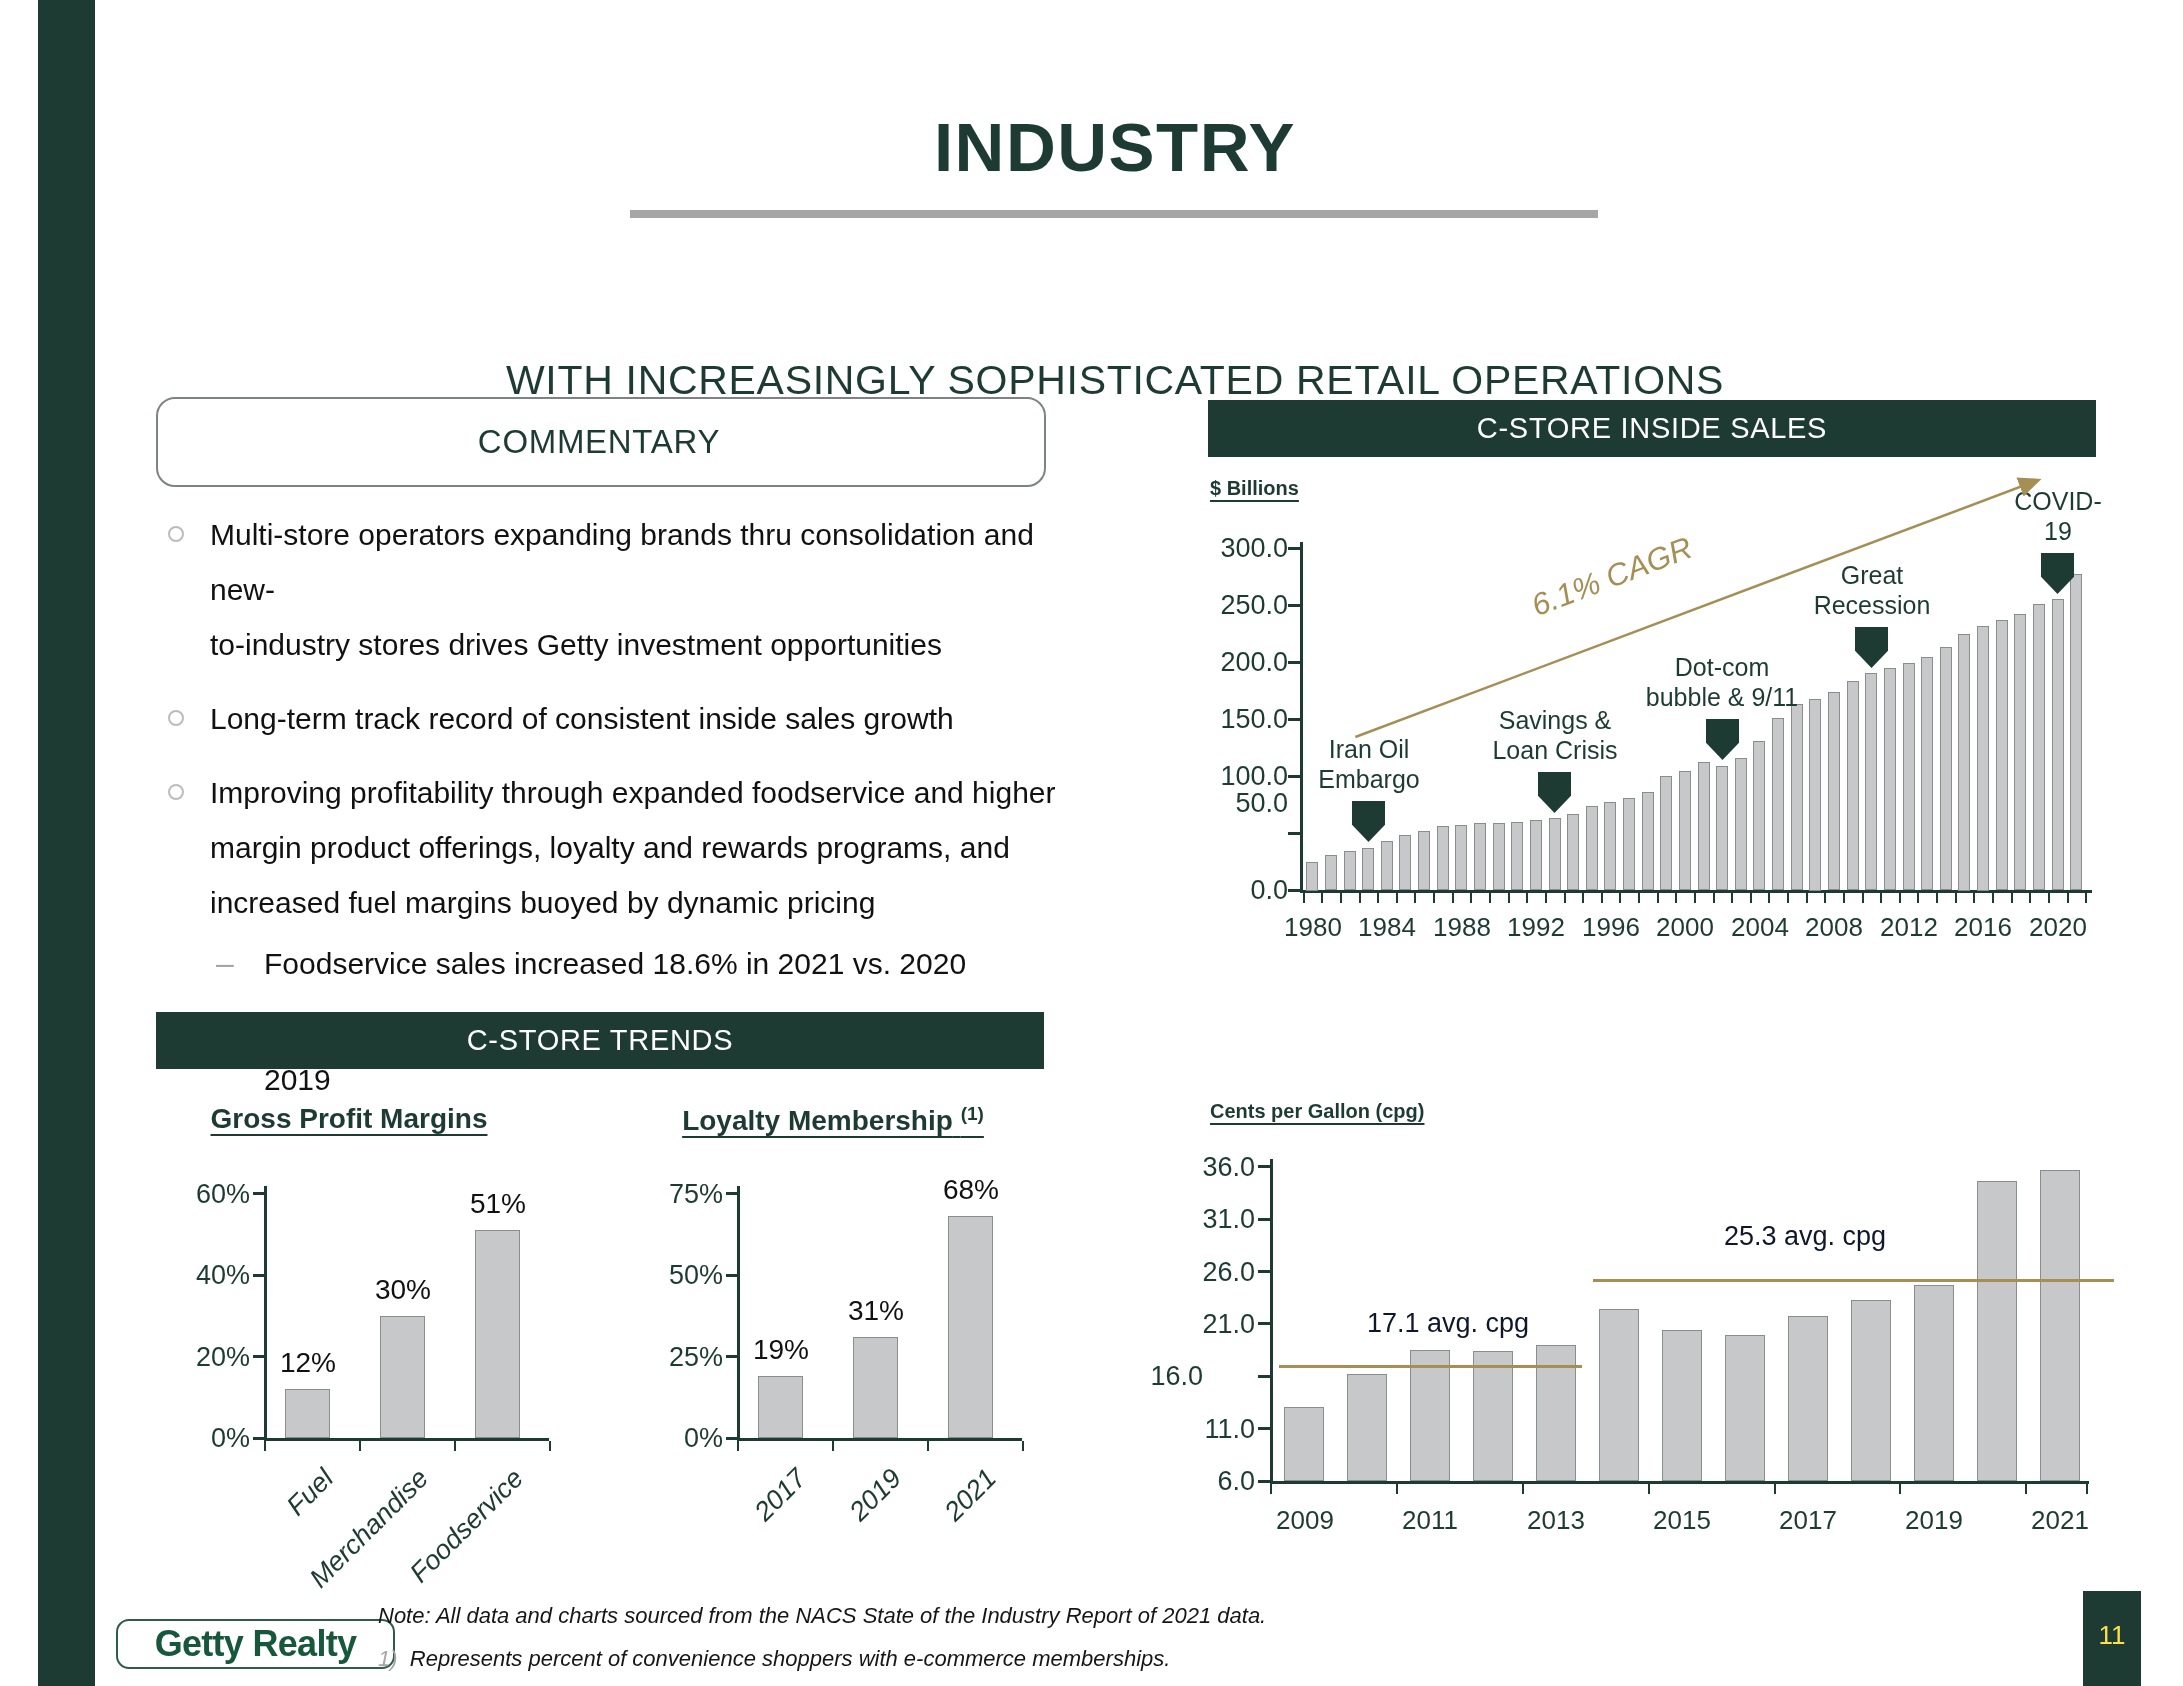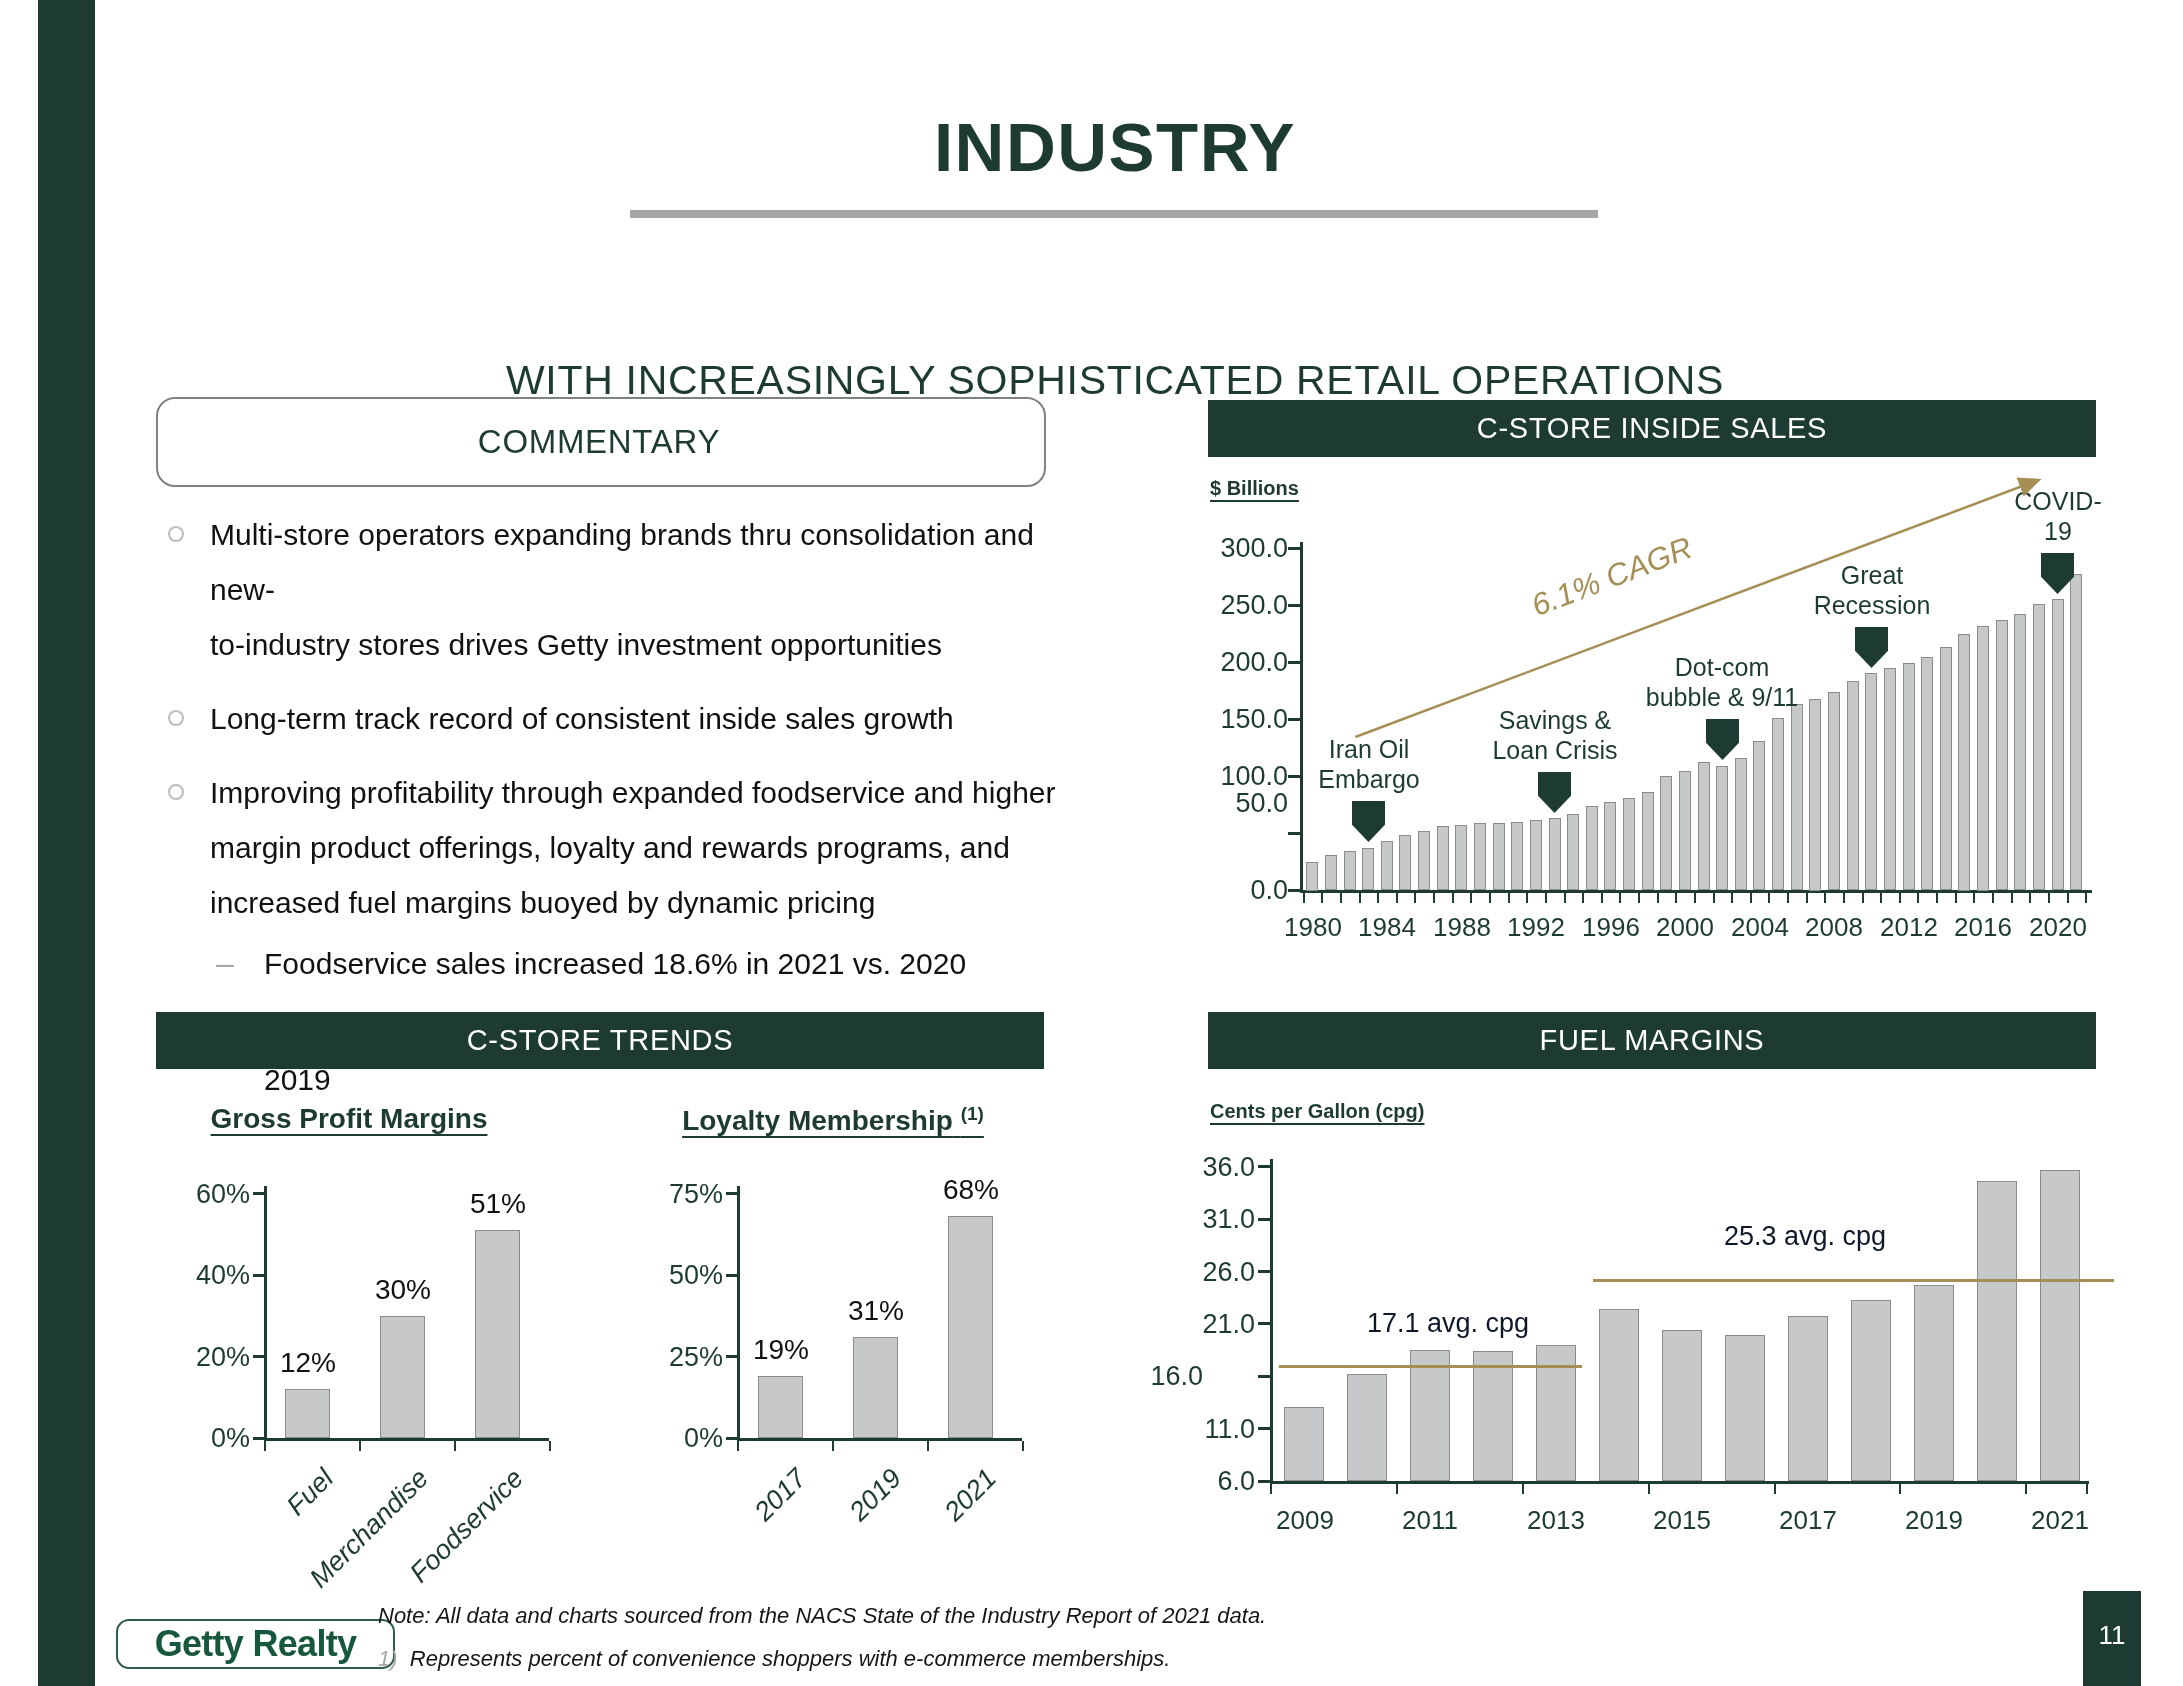--- a/index.html
+++ b/index.html
@@ -37,21 +37,21 @@
   .cat-lab{font-size:27px;font-style:italic;white-space:nowrap;transform:translateX(-100%) rotate(-45deg);
            transform-origin:100% 0;}
   .avg-line{background:#a68f55;height:2.9px;}
   .avg-lab{font-size:27px;color:#0f172a;text-align:center;}
   .note-text{font-size:22px;font-style:italic;color:#161616;line-height:25px;}
   .fn-num{color:#a6a6a6;}
   .logo-box{left:116px;top:1619px;width:275px;height:46px;border:2.2px solid #2e5c49;border-radius:13px;
             display:flex;align-items:center;justify-content:center;}
   .logo-text{font-size:36px;font-weight:800;color:#17583c;letter-spacing:-0.7px;}
   .pagenum-box{left:2083px;top:1591px;width:58px;height:96px;background:#1d3b33;}
-  .pagenum{color:#ffffff;font-size:26px;text-align:center;margin-top:29px;}
+  .pagenum{color:#fde047;font-size:26px;text-align:center;margin-top:29px;}
   sup.fnmark{font-size:19px;vertical-align:super;}
 </style>
 </head>
 <body>
 
 <div class="slide">
 
   <div class="abs sidebar"></div>
 
   <div class="abs page-title ctr">INDUSTRY</div>
@@ -300,23 +300,20 @@
       <div class="val-lab abs" style="left: 730px; top: 1334px; width: 102px;">19%</div>
       <div class="cat-lab abs" style="left: 791px; top: 1463px;">2017</div>
       <div class="bar abs" style="left: 853px; top: 1337px; width: 45px; height: 101px;"></div>
       <div class="val-lab abs" style="left: 825px; top: 1295px; width: 102px;">31%</div>
       <div class="cat-lab abs" style="left: 886px; top: 1463px;">2019</div>
       <div class="bar abs" style="left: 948px; top: 1216px; width: 45px; height: 222px;"></div>
       <div class="val-lab abs" style="left: 920px; top: 1174px; width: 102px;">68%</div>
       <div class="cat-lab abs" style="left: 981px; top: 1463px;">2021</div>
     </div>
 
-  <div class="abs sec-header" style="left:1208px;top:1012px;width:888px;">
-    <span>FUEL MARGINS</span>
-  </div>
   <div class="abs unit-label" style="left:1210px;top:1100px;">Cents per Gallon (cpg)</div>
   <div class="abs" id="fuel-chart">
       <div class="axis abs" style="left: 1270px; top: 1159px; width: 2.9px; height: 325px;"></div>
       <div class="axis abs" style="left: 1270px; top: 1481px; width: 819px; height: 2.9px;"></div>
       <div class="ylab abs" style="left: 1153px; top: 1467px; width: 102px;">6.0</div>
       <div class="axis abs" style="left: 1258px; top: 1480px; width: 11.6px; height: 2.9px;"></div>
       <div class="ylab abs" style="left: 1153px; top: 1415px; width: 102px;">11.0</div>
       <div class="axis abs" style="left: 1258px; top: 1427px; width: 11.6px; height: 2.9px;"></div>
       <div class="ylab abs" style="left: 1101px; top: 1362px; width: 102px;">16.0</div>
       <div class="axis abs" style="left: 1258px; top: 1375px; width: 11.6px; height: 2.9px;"></div>

